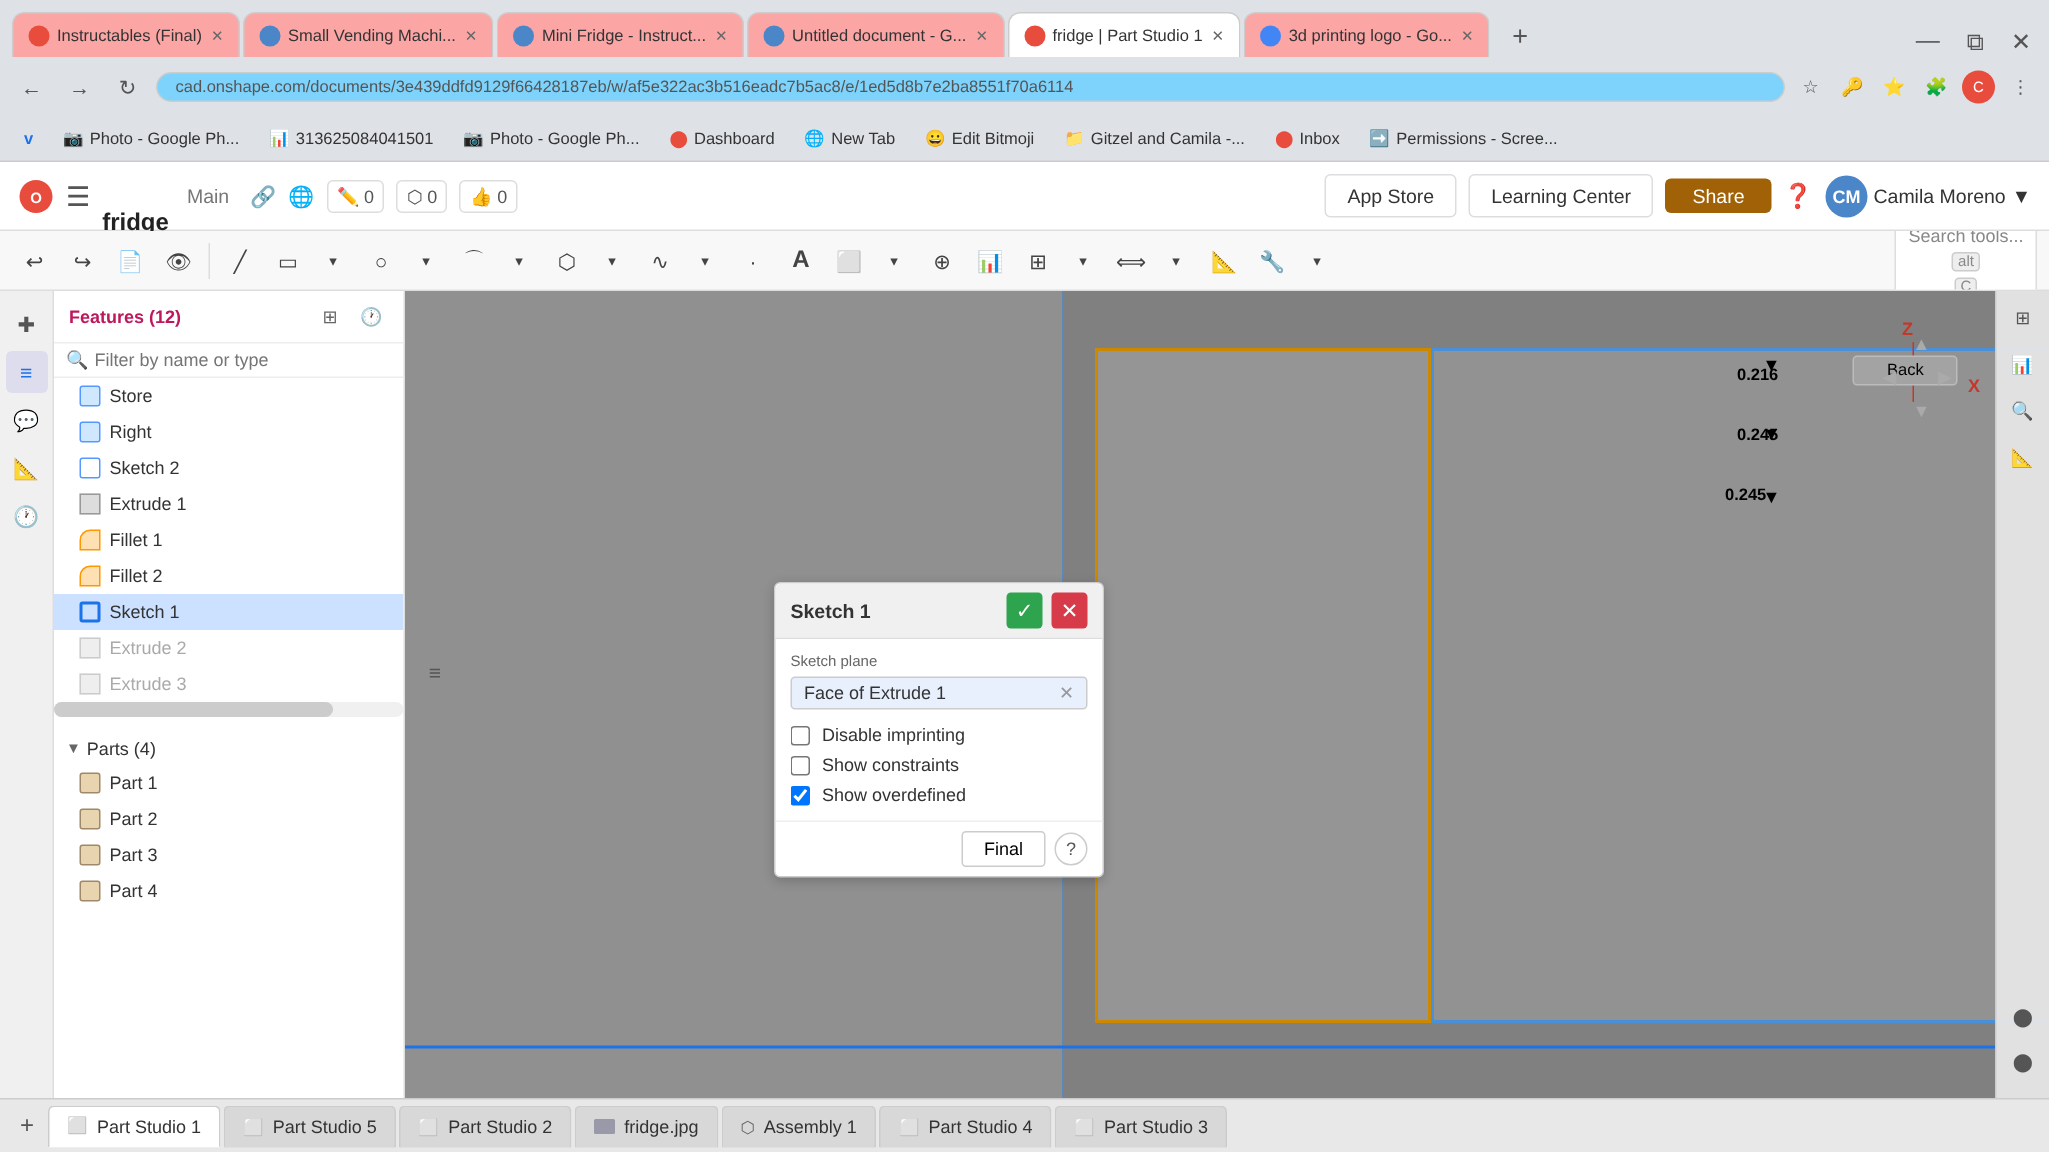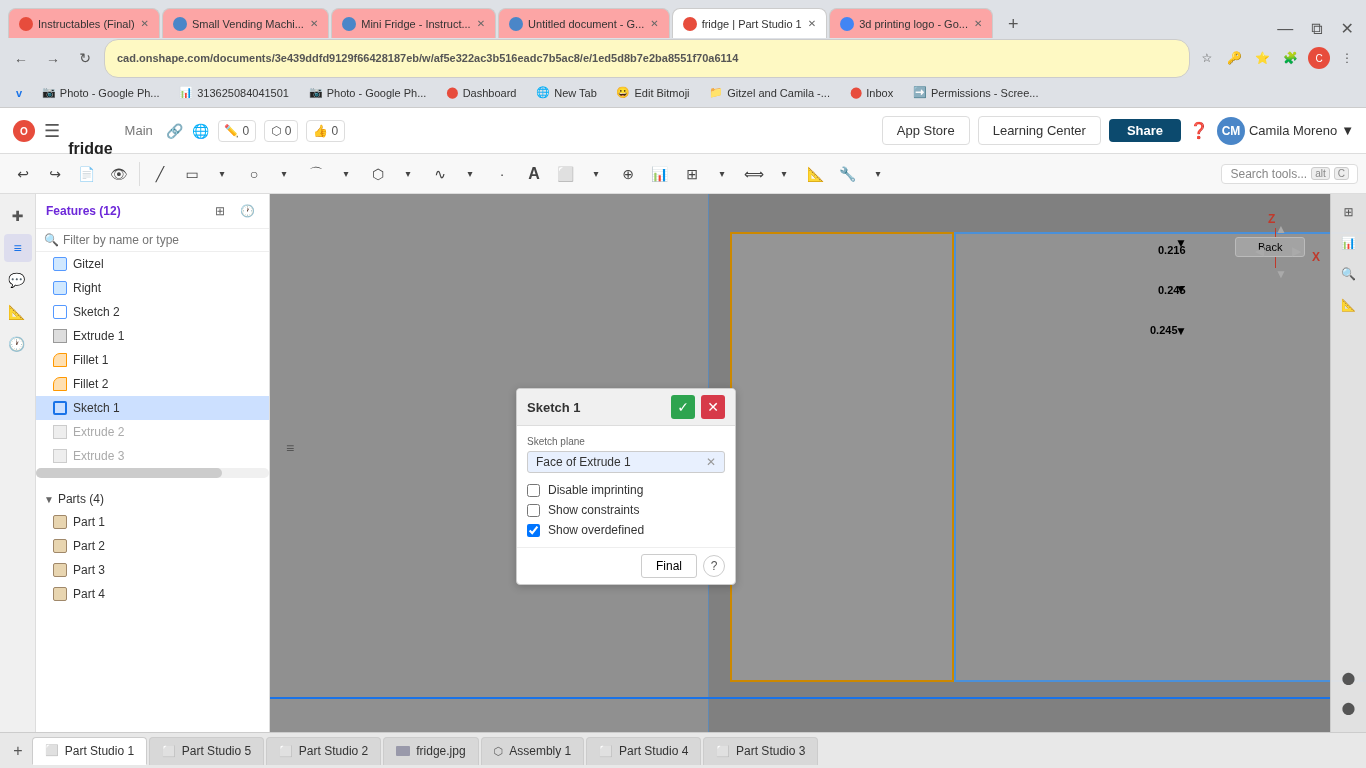--- a/index.html
+++ b/index.html
@@ -10,21 +10,21 @@
     .tab-bar { display: flex; align-items: flex-end; padding: 6px 0 0 8px; height: 38px; background: #dee1e6; }
     .tab { display: flex; align-items: center; padding: 0 10px; height: 30px; background: #fca5a5; border-radius: 8px 8px 0 0; font-size: 11px; color: #333; margin-right: 2px; max-width: 180px; white-space: nowrap; overflow: hidden; cursor: pointer; border: 1px solid #ccc; border-bottom: none; }
     .tab.active { background: #fff; z-index: 2; }
     .tab-icon { width: 14px; height: 14px; border-radius: 50%; margin-right: 5px; flex-shrink: 0; }
     .tab-close { margin-left: 6px; color: #666; font-size: 10px; cursor: pointer; flex-shrink: 0; }
     .tab-new { display: flex; align-items: center; justify-content: center; width: 28px; height: 28px; color: #555; font-size: 18px; cursor: pointer; margin-left: 4px; }
     .tab-win-controls { margin-left: auto; display: flex; align-items: center; gap: 2px; padding-right: 4px; }
 
     .address-bar { display: flex; align-items: center; background: #dee1e6; padding: 4px 8px; height: 40px; gap: 6px; }
     .nav-btn { width: 26px; height: 26px; border-radius: 50%; display: flex; align-items: center; justify-content: center; color: #555; font-size: 14px; cursor: pointer; }
-    .address-input { flex: 1; height: 39px; background: #fef9c3; border: 1px solid #ccc; border-radius: 14px; padding: 0 12px; font-size: 12px; color: #333; display: flex; align-items: center; font-weight: bold; }
+    .address-input { flex: 1; height: 20px; background: #7dd3fc; border: 1px solid #ccc; border-radius: 14px; padding: 0 12px; font-size: 12px; color: #333; display: flex; align-items: center; }
     .address-icons { display: flex; gap: 6px; align-items: center; }
     .addr-icon { width: 22px; height: 22px; display: flex; align-items: center; justify-content: center; cursor: pointer; color: #555; font-size: 12px; }
 
     .bookmarks-bar { display: flex; align-items: center; background: #dee1e6; padding: 2px 8px; height: 30px; gap: 4px; overflow: hidden; border-bottom: 1px solid #ccc; }
     .bookmark-item { display: flex; align-items: center; padding: 2px 8px; border-radius: 4px; font-size: 11px; color: #333; cursor: pointer; white-space: nowrap; gap: 4px; }
 
     
     .app { display: flex; flex-direction: column; height: calc(768px - 108px); background: #fff; }
 
     
@@ -32,45 +32,45 @@
     .os-logo { display: flex; align-items: center; gap: 6px; color: #e74c3c; font-weight: bold; font-size: 16px; }
     .hamburger { font-size: 18px; cursor: pointer; color: #555; }
     .doc-name { font-size: 16px; font-weight: 600; color: #222; margin-top: 36px; }
     .doc-tab-indicator { font-size: 13px; color: #777; margin-left: 4px; }
     .link-icon { font-size: 14px; color: #777; cursor: pointer; margin-left: 6px; }
     .globe-icon { font-size: 14px; color: #777; cursor: pointer; }
     .top-counter { display: flex; align-items: center; gap: 3px; font-size: 12px; color: #555; cursor: pointer; padding: 3px 6px; border: 1px solid #ddd; border-radius: 4px; }
     .top-right { margin-left: auto; display: flex; align-items: center; gap: 8px; }
     .btn-app-store { padding: 6px 14px; border: 1px solid #ddd; border-radius: 4px; font-size: 13px; cursor: pointer; background: #fff; color: #333; }
     .btn-learning { padding: 6px 14px; border: 1px solid #ddd; border-radius: 4px; font-size: 13px; cursor: pointer; background: #fff; color: #333; }
-    .btn-share { padding: 4px 18px; background: #0c4a6e; color: #fff; border: none; border-radius: 4px; font-size: 13px; font-weight: 700; cursor: pointer; }
+    .btn-share { padding: 4px 18px; background: #a16207; color: #fff; border: none; border-radius: 4px; font-size: 13px; font-weight: 400; cursor: pointer; }
     .help-icon { font-size: 16px; color: #555; cursor: pointer; }
     .user-avatar { display: flex; align-items: center; gap: 4px; cursor: pointer; color: #333; font-size: 13px; }
     .avatar-circle { width: 28px; height: 28px; border-radius: 50%; background: #4a86c8; color: #fff; display: flex; align-items: center; justify-content: center; font-size: 12px; font-weight: bold; }
 
     
     .toolbar { display: flex; align-items: center; background: #f8f8f8; border-bottom: 1px solid #ddd; height: 40px; padding: 0 8px; gap: 2px; overflow: hidden; }
     .toolbar-btn { width: 30px; height: 30px; display: flex; align-items: center; justify-content: center; border-radius: 4px; cursor: pointer; color: #444; font-size: 14px; border: none; background: transparent; }
     .toolbar-separator { width: 1px; height: 24px; background: #ddd; margin: 0 3px; }
     .toolbar-group { display: flex; align-items: center; }
-    .search-tools { margin-left: auto; display: flex; align-items: center; border: 1px solid #ddd; border-radius: 4px; padding: 2px 8px; background: #fff; font-size: 12px; color: #888; cursor: pointer; gap: 4px; }
+    .search-tools { margin-left: auto; display: flex; align-items: center; border: 1px solid #ddd; border-radius: 4px; padding: 2px 8px; background: #fff; font-size: 12px; color: #888; cursor: pointer; gap: 4px; flex-direction: column; }
     .kbd { background: #eee; border: 1px solid #ccc; border-radius: 3px; padding: 0 3px; font-size: 10px; }
 
     
     .main-area { display: flex; flex: 1; overflow: hidden; }
 
     
     .sidebar-icons { width: 36px; background: #f0f0f0; border-right: 1px solid #ddd; display: flex; flex-direction: column; align-items: center; padding: 8px 0; gap: 4px; }
     .si-btn { width: 28px; height: 28px; display: flex; align-items: center; justify-content: center; border-radius: 4px; cursor: pointer; color: #555; font-size: 14px; }
     .si-btn.active { background: #dde; color: #1a73e8; }
 
     
     .feature-panel { width: 234px; background: #fff; border-right: 1px solid #ddd; display: flex; flex-direction: column; overflow: hidden; }
     .feature-header { display: flex; align-items: center; padding: 6px 10px; border-bottom: 1px solid #eee; gap: 6px; }
-    .feature-title { font-size: 12px; font-weight: 600; flex: 1; color: #6d28d9; }
+    .feature-title { font-size: 12px; font-weight: 600; flex: 1; color: #be185d; }
     .feature-header-btn { width: 22px; height: 22px; display: flex; align-items: center; justify-content: center; cursor: pointer; color: #666; font-size: 12px; border-radius: 3px; }
     .filter-bar { display: flex; align-items: center; border-bottom: 1px solid #eee; padding: 4px 8px; gap: 4px; }
     .filter-icon { color: #888; font-size: 12px; }
     .filter-input { flex: 1; border: none; outline: none; font-size: 12px; color: #555; background: transparent; }
     .feature-list { flex: 1; overflow-y: auto; }
     .feature-item { display: flex; align-items: center; padding: 3px 8px 3px 16px; cursor: pointer; color: #333; font-size: 12px; gap: 5px; height: 24px; }
     .feature-item.selected { background: #cce0ff; }
     .feature-item.disabled { color: #aaa; }
     .fi-icon { width: 16px; height: 16px; display: flex; align-items: center; justify-content: center; flex-shrink: 0; font-size: 11px; color: #666; }
     .parts-section { padding: 4px 0; }
@@ -322,21 +322,21 @@
           <span class="filter-icon">🔍</span>
           <input class="filter-input" type="text" placeholder="Filter by name or type" style="">
         </div>
 
         <div class="feature-list">
 
           <div class="feature-item">
             <div class="fi-icon">
               <span style="display:inline-block;width:14px;height:14px;background:#d0e8ff;border:1px solid #5599ff;border-radius:2px;"></span>
             </div>
-            <span>Gitzel</span>
+            <span>Store</span>
           </div>
 
           <div class="feature-item">
             <div class="fi-icon">
               <span style="display:inline-block;width:14px;height:14px;background:#d0e8ff;border:1px solid #5599ff;border-radius:2px;"></span>
             </div>
             <span>Right</span>
           </div>
 
           <div class="feature-item">

